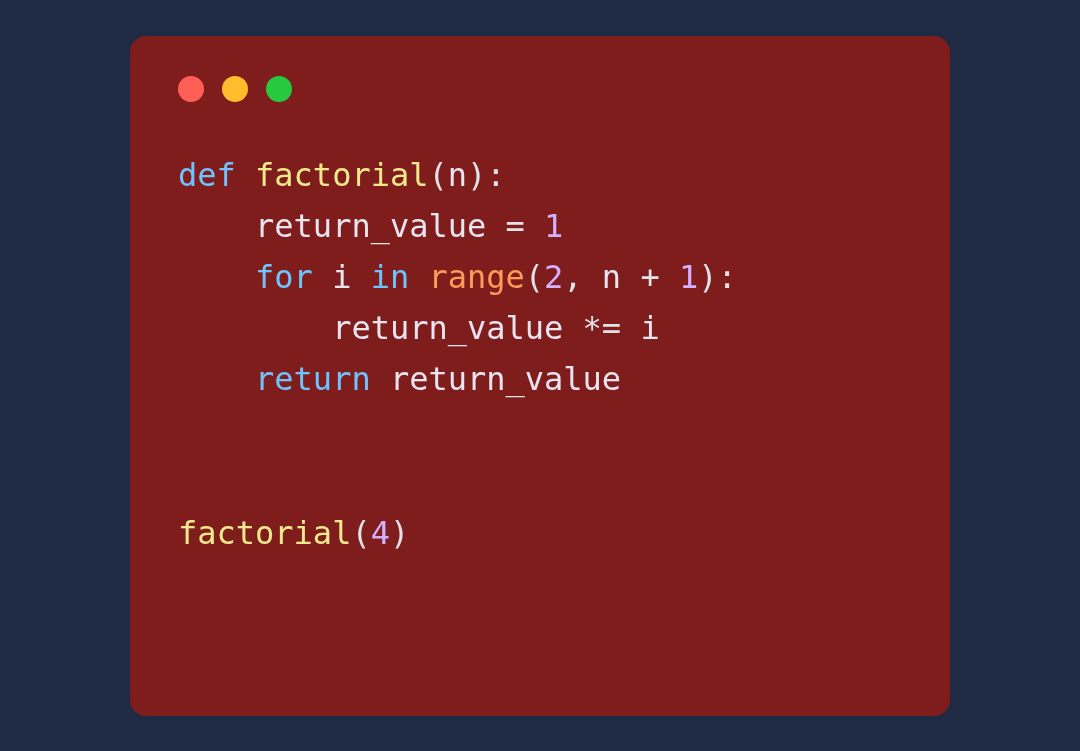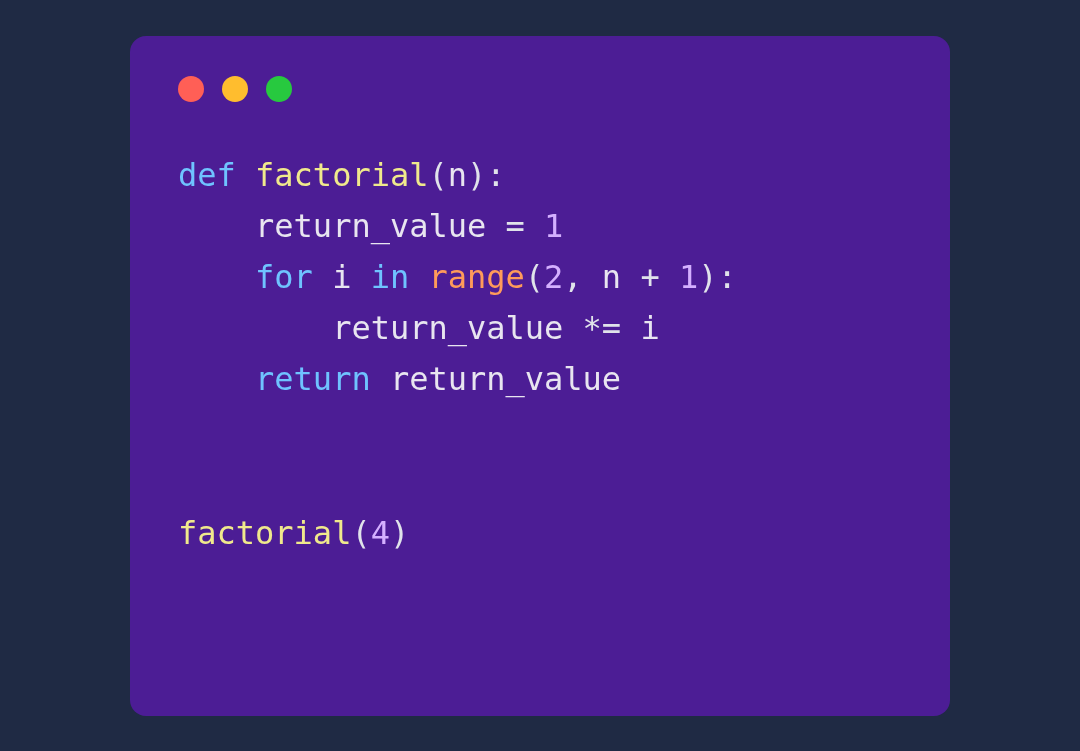--- a/index.html
+++ b/index.html
@@ -14,21 +14,21 @@
       border-radius: 24px;
       display: flex;
       align-items: center;
       justify-content: center;
       font-family: 'Menlo', 'Monaco', 'Consolas', monospace;
       overflow: hidden;
     }
     .code-window {
       width: 820px;
       height: 680px;
-      background: #4c1d95;
+      background: #7f1d1d;
       border-radius: 16px;
       padding: 40px 48px;
     }
     .window-controls {
       display: flex;
       gap: 18px;
       margin-bottom: 48px;
     }
     .control-dot {
       width: 26px;

